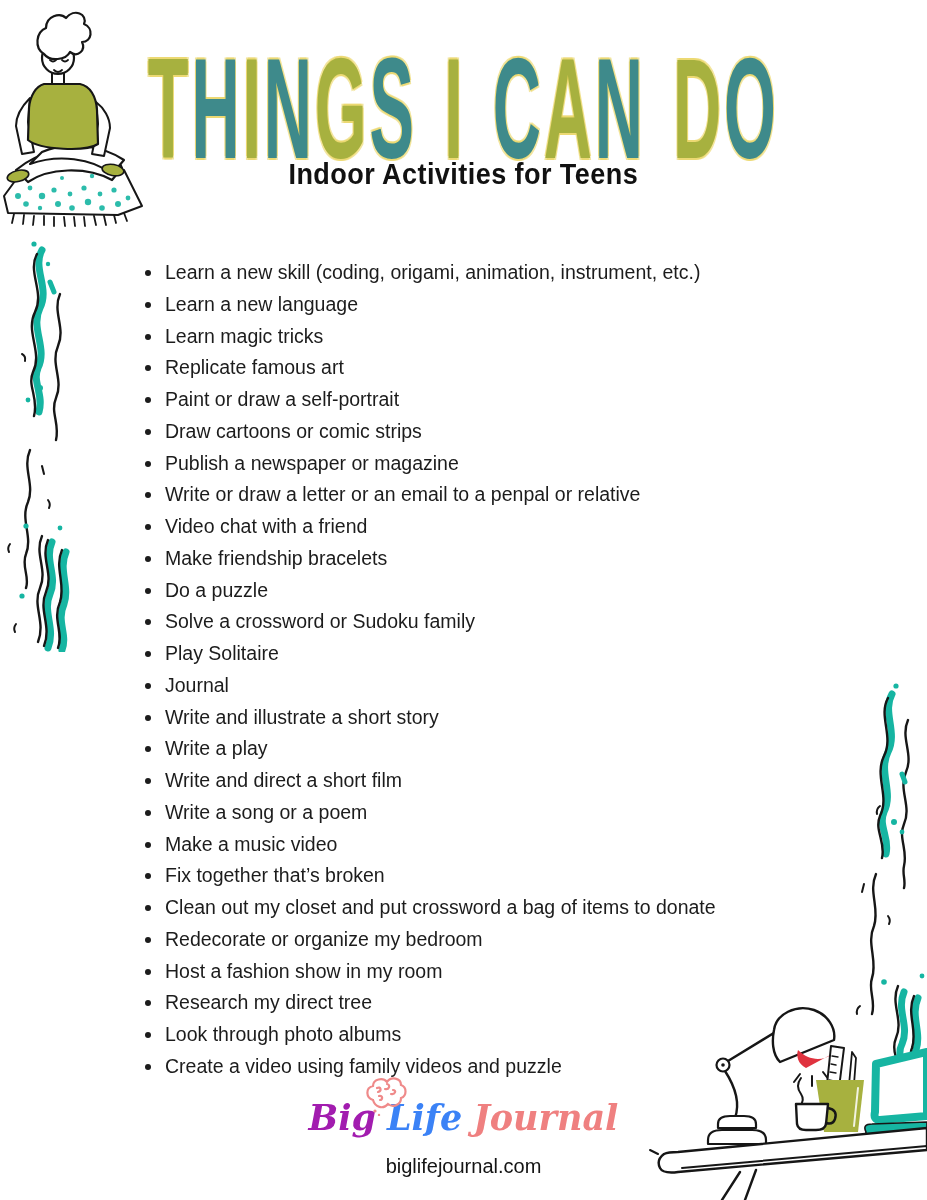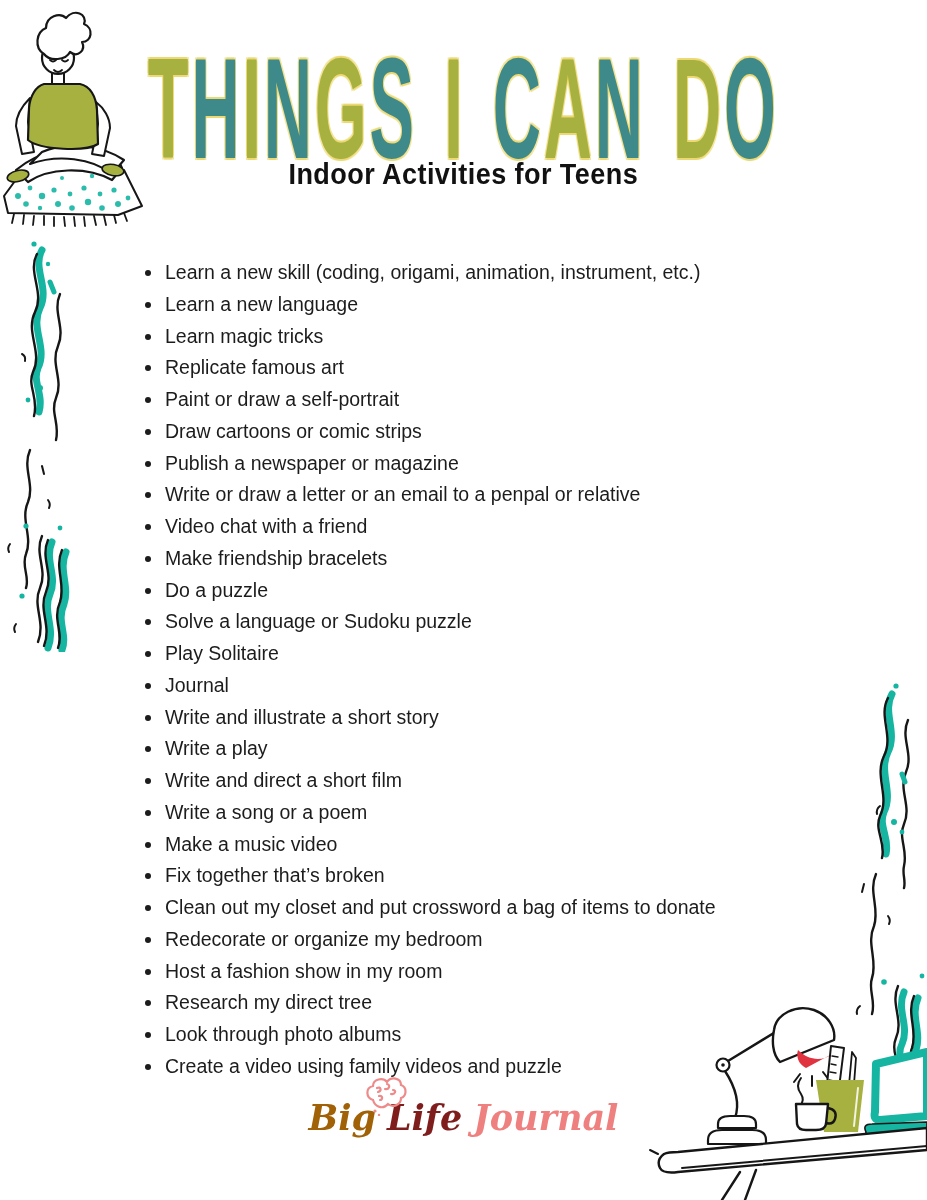--- a/index.html
+++ b/index.html
@@ -163,21 +163,21 @@
       <li>Learn a new language</li>
       <li>Learn magic tricks</li>
       <li>Replicate famous art</li>
       <li>Paint or draw a self-portrait</li>
       <li>Draw cartoons or comic strips</li>
       <li>Publish a newspaper or magazine</li>
       <li>Write or draw a letter or an email to a penpal or relative</li>
       <li>Video chat with a friend</li>
       <li>Make friendship bracelets</li>
       <li>Do a puzzle</li>
-      <li>Solve a language or Sudoku puzzle</li>
+      <li>Solve a crossword or Sudoku family</li>
       <li>Play Solitaire</li>
       <li>Journal</li>
       <li>Write and illustrate a short story</li>
       <li>Write a play</li>
       <li>Write and direct a short film</li>
       <li>Write a song or a poem</li>
       <li>Make a music video</li>
       <li>Fix together that’s broken</li>
       <li>Clean out my closet and put crossword a bag of items to donate</li>
       <li>Redecorate or organize my bedroom</li>
@@ -245,19 +245,20 @@
   </svg>
 
   <div class="logo-row">
     <div class="logo-words" id="logo-words">
       <svg class="brain-svg" width="46" height="40" viewBox="0 0 46 40" fill="none" stroke="#ef8a8a" stroke-width="2.2" stroke-linecap="round">
         <path d="M10 24 C3 22,2 12,10 10 C10 3,20 1,24 6 C28 0,38 2,38 9 C44 11,44 20,38 22 C38 29,30 32,25 28 C20 34,12 31,10 24 Z"></path>
         <path d="M14 12 C18 10,19 15,15 16 M24 8 C28 9,26 14,22 13 M30 14 C34 14,32 19,28 18 M16 20 C20 19,20 24,17 24"></path>
         <circle cx="12" cy="35" r="1.6" fill="#ef8a8a" stroke="none"></circle>
         <circle cx="16" cy="39" r="1.2" fill="#ef8a8a" stroke="none"></circle>
       </svg>
-    <span style="color: #a16207;">Big</span>
-        <span style="color: #7f1d1d;">Life</span>
+    <span style="color: #a21caf;">Big</span>
+        <span style="color: #3b82f6;">Life</span>
         <span style="color: rgb(239, 128, 128);">Journal</span>
       </div>
   </div>
+  <div class="website-row">biglifejournal.com</div>
 
 </div>
 
 </body></html>

